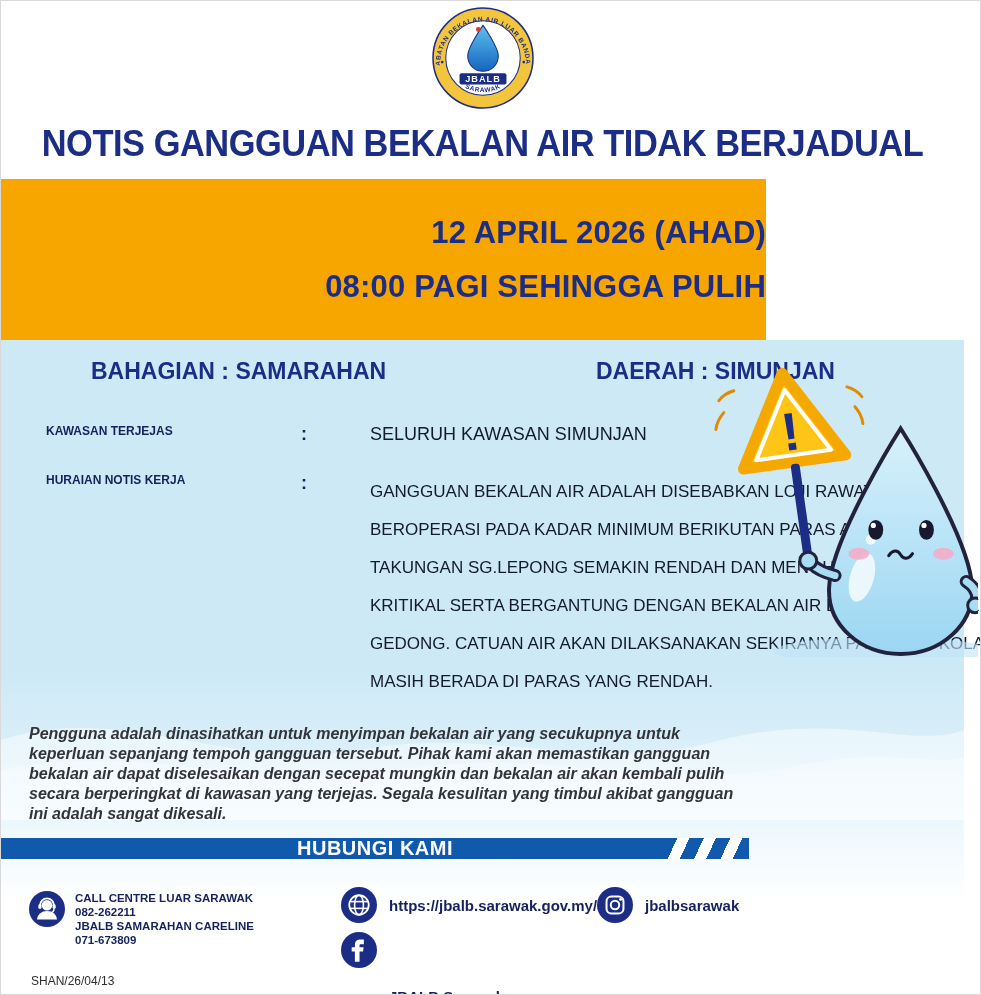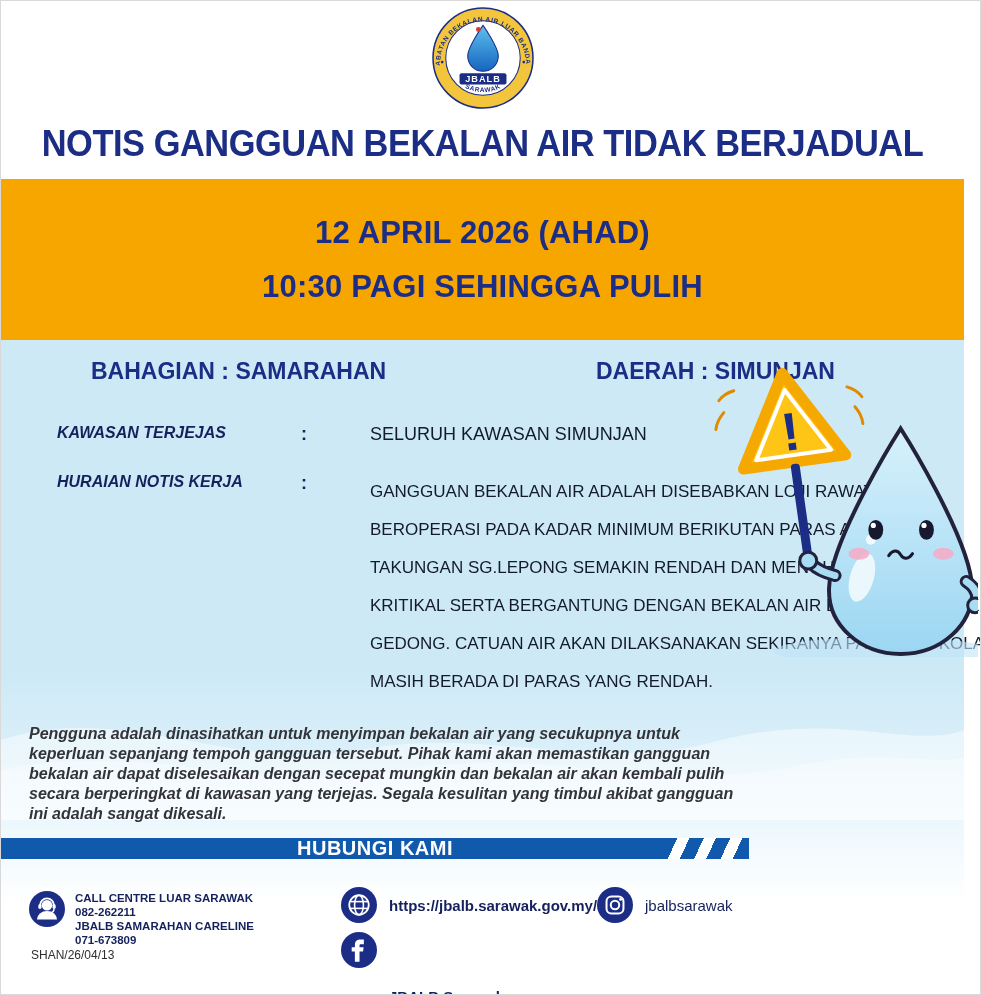--- a/index.html
+++ b/index.html
@@ -18,35 +18,35 @@
   .header{position:absolute;left:0;top:0;width:963px;height:178px;background:#fff;}
   .logo{position:absolute;left:50%;top:6px;width:102px;height:102px;margin-left:-51px;}
   .logo svg{width:100%;height:100%;}
   .ring-text{font-size:6.4px;font-weight:bold;letter-spacing:.6px;fill:var(--navy);}
   .logo-acronym{font-size:9px;font-weight:bold;fill:#ffffff;letter-spacing:1px;}
   .title{position:absolute;left:0;top:122px;width:963px;text-align:center;
     color:var(--navy);font-size:37px;font-weight:bold;letter-spacing:-.5px;white-space:nowrap;
     transform:scaleX(.93);transform-origin:center;}
 
   
-  .banner{position:absolute;left:0;top:178px;width:963px;height:161px;background:var(--orange);
-    display:flex;flex-direction:column;justify-content:center;align-items:center;gap:18px;}
+  .banner{position:absolute;left:0;top:178px;width:765px;height:161px;background:var(--orange);
+    display:flex;flex-direction:column;justify-content:center;align-items:flex-end;gap:18px;}
   .banner-line{color:var(--navy);font-size:31px;font-weight:bold;letter-spacing:.2px;}
 
   
   .blue-body{position:absolute;left:0;top:339px;width:963px;height:656px;
     background:linear-gradient(180deg,#cde9f6 0%,#cde9f6 50%,#d9eff9 62%,#edf8fd 74%,#ffffff 86%,#ffffff 100%);}
   .waves{position:absolute;left:0;top:330px;width:963px;height:150px;z-index:1;pointer-events:none;}
 
   .region-row{position:absolute;left:0;top:18px;width:963px;z-index:2;}
   .region-left{position:absolute;left:90px;top:0;color:var(--navy);font-size:23px;font-weight:bold;}
   .region-right{position:absolute;left:595px;top:0;color:var(--navy);font-size:23px;font-weight:bold;}
 
   .field-row{position:absolute;z-index:2;}
-  .f-label{position:absolute;left:56px;top:0;width:230px;color:#15215c;font-size:16px;font-weight:bold;font-style:italic;}
+  .f-label{position:absolute;left:45px;top:0;width:230px;color:#15215c;font-size:12px;font-weight:bold;}
   .f-colon{position:absolute;left:300px;top:0;color:#15215c;font-size:18px;font-weight:bold;}
   .f-value{position:absolute;left:328px;top:0;width:645px;color:#131a2e;font-size:18px;font-weight:normal;margin-left:41px;}
   .row-kawasan{top:84px;left:0;width:963px;}
   .row-huraian{top:133px;left:0;width:963px;}
   .row-huraian .f-value{font-size:17px;line-height:38px;width:645px;}
 
   .disclaimer{position:absolute;left:28px;top:384px;width:708px;z-index:2;
     font-style:italic;font-weight:600;font-size:16px;line-height:20px;color:#33343a;}
 
   
@@ -60,23 +60,23 @@
   .contact-area{position:absolute;left:0;top:545px;width:760px;height:100px;z-index:3;}
   .c-icon{position:absolute;width:36px;height:36px;}
   .c-icon svg{width:100%;height:100%;}
   .phone-icon{left:28px;top:6px;}
   .phone-lines{position:absolute;left:74px;top:6px;color:#15215c;font-size:11.5px;font-weight:bold;line-height:14px;}
   .globe-icon{left:340px;top:2px;}
   .website-label{position:absolute;left:388px;top:12px;color:#15215c;font-size:15px;font-weight:bold;text-align:right;}
   .fb-icon{left:340px;top:47px;}
   .facebook-label{position:absolute;left:388px;top:57px;color:#15215c;font-size:15px;font-weight:bold;margin-top:46px;}
   .ig-icon{left:596px;top:2px;}
-  .instagram-label{position:absolute;left:644px;top:12px;color:#15215c;font-size:15px;font-weight:normal;}
-
-  .ref{position:absolute;left:30px;top:608px;z-index:3;color:#2e2e2e;font-size:12px;}
+  .instagram-label{position:absolute;left:644px;top:12px;color:#15215c;font-size:15px;font-weight:bold;}
+
+  .ref{position:absolute;left:30px;top:634px;z-index:3;color:#2e2e2e;font-size:12px;}
 
   
   .mascot{position:absolute;left:712px;top:358px;width:265px;height:298px;z-index:4;}
   .mascot svg{width:100%;height:100%;}
 </style>
 </head>
 <body>
 
 <div class="page">
   <div class="content">
@@ -102,21 +102,21 @@
           <circle cx="45.5" cy="22" r="2.4" fill="#d43a2a"></circle>
           <rect x="27" y="65" width="46" height="11" rx="2" fill="#1b2d85"></rect>
           <text x="50" y="73.5" text-anchor="middle" class="logo-acronym">JBALB</text>
         </svg>
       </div>
       <h1 class="title">NOTIS GANGGUAN BEKALAN AIR TIDAK BERJADUAL</h1>
     </div>
 
     <div class="banner">
       <div class="banner-line">12 APRIL 2026 (AHAD)</div>
-      <div class="banner-line">10:30 PAGI SEHINGGA PULIH</div>
+      <div class="banner-line">08:00 PAGI SEHINGGA PULIH</div>
     </div>
 
     <div class="blue-body">
 
       <svg class="waves" viewBox="0 0 963 150" preserveAspectRatio="none">
         <path d="M0,70 C120,30 240,105 360,80 C480,55 600,105 720,70 C840,40 910,80 963,60 L963,150 L0,150 Z" fill="#ffffff" opacity="0.45"></path>
         <path d="M0,100 C140,70 260,125 400,100 C540,75 660,125 800,95 C880,78 930,95 963,88 L963,150 L0,150 Z" fill="#ffffff" opacity="0.35"></path>
       </svg>
 
       <div class="region-row">

